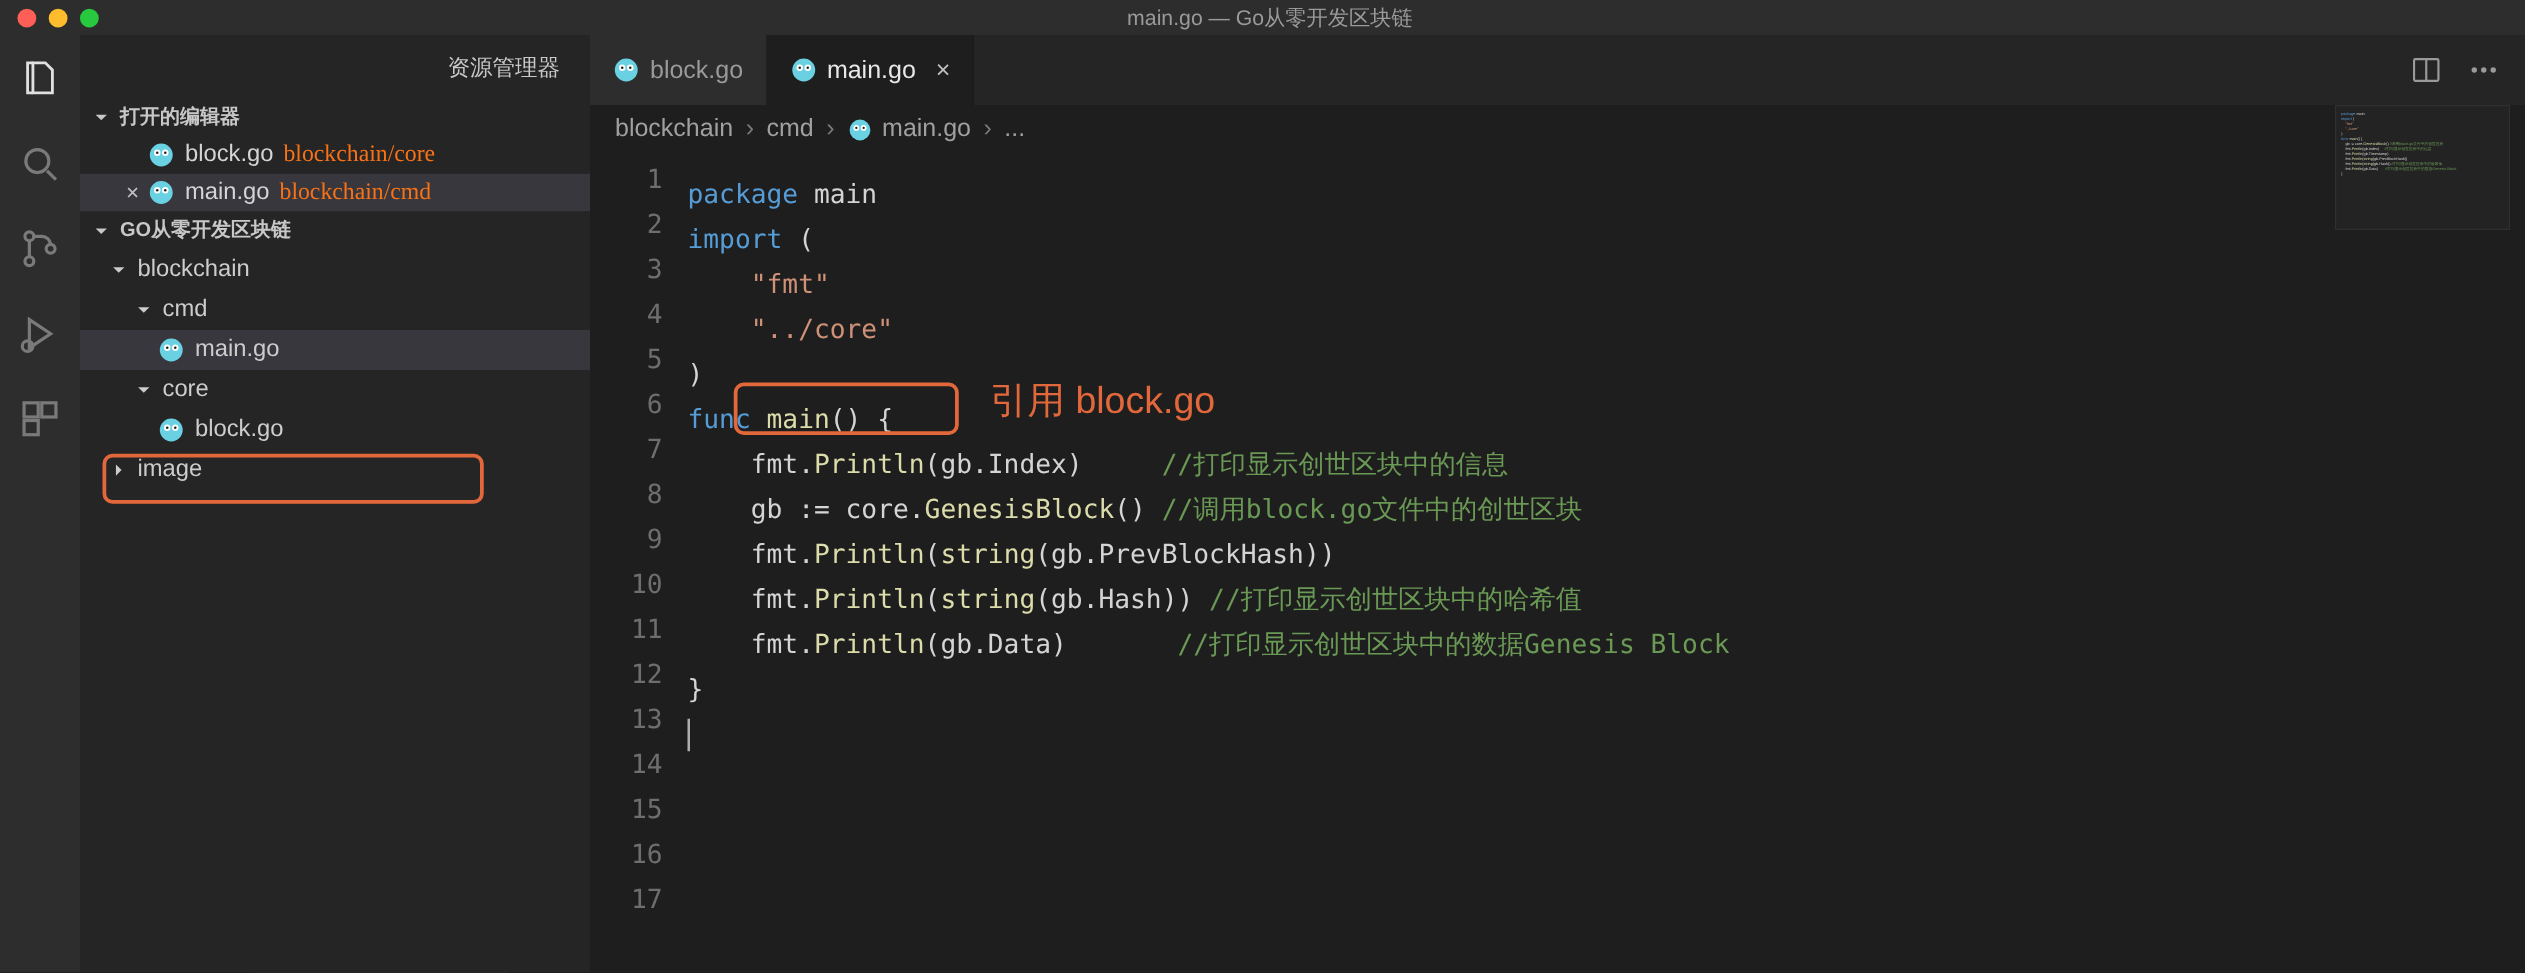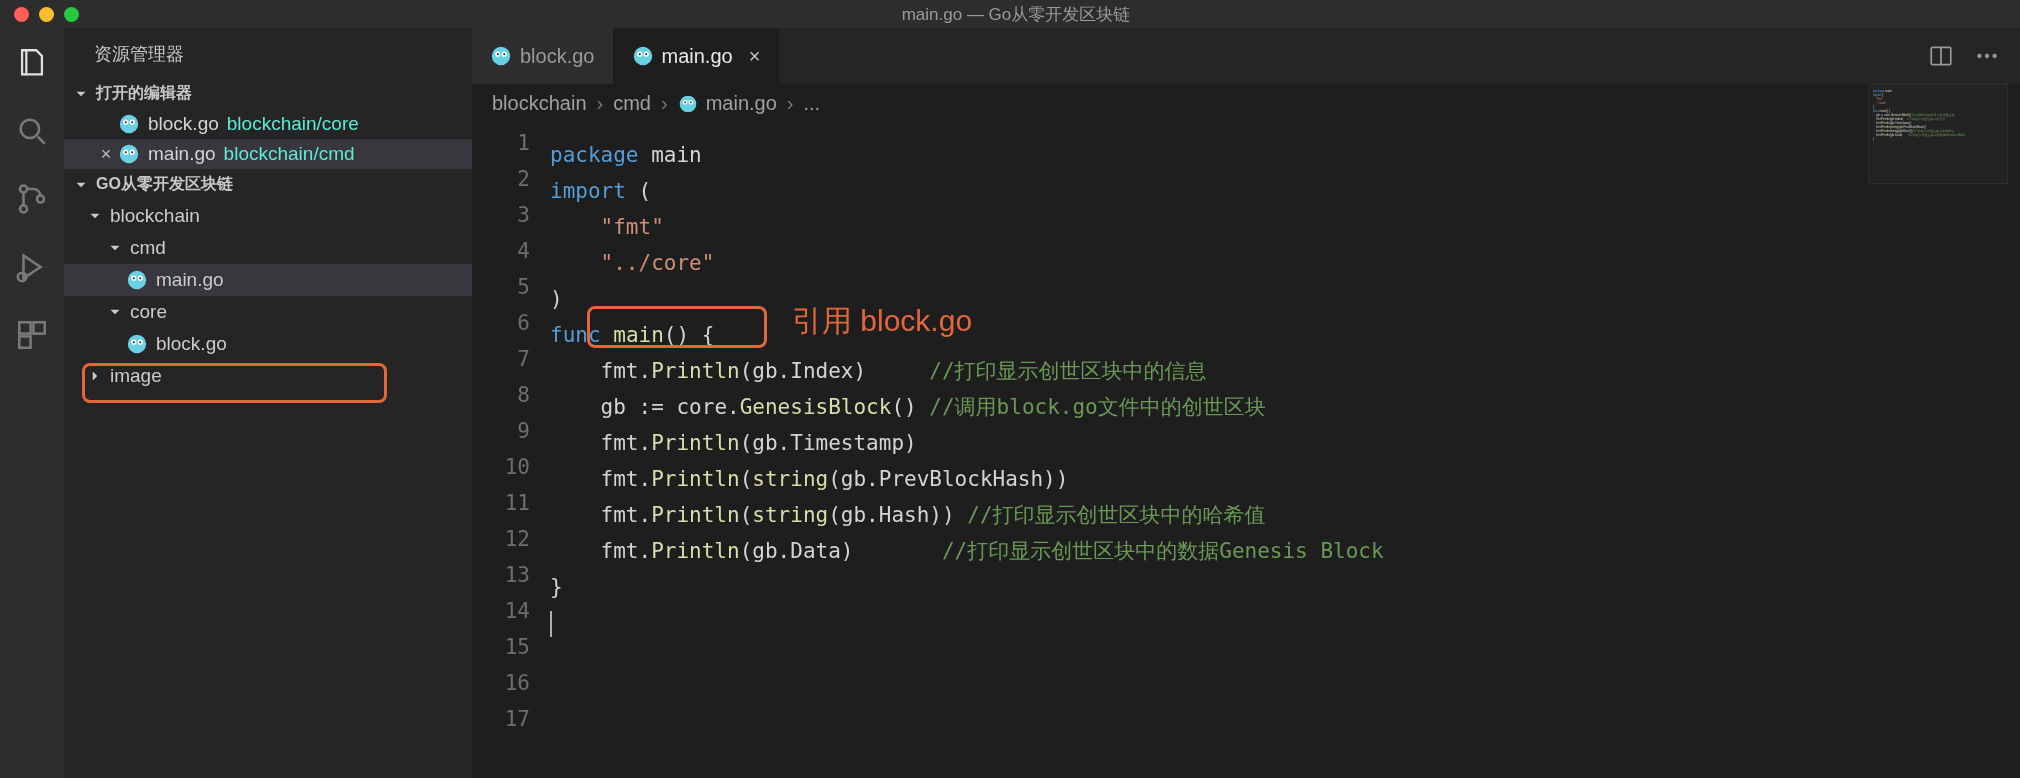--- a/index.html
+++ b/index.html
@@ -59,20 +59,21 @@
   .activity-icon.active { color: #e0e0e0; }
   .activity-icon svg { width: 100%; height: 100%; }
   .sidebar {
     width: 408px;
     background: #252526;
   }
   .sidebar-header {
     padding: 14px 24px 12px 30px;
     font-size: 18px;
     color: #c8c8c8;
+    text-align: right;
   }
   .section-header {
     display: flex;
     align-items: center;
     padding: 5px 0 5px 8px;
     font-size: 16px;
     color: #c8c8c8;
     cursor: pointer;
   }
   .section-header svg, .tree-folder svg.chev { width: 18px; height: 18px; margin-right: 6px; fill: currentColor; }
@@ -80,21 +81,21 @@
     display: flex;
     align-items: center;
     padding: 4px 0 4px 30px;
     font-size: 19px;
     cursor: pointer;
   }
   .open-editor-line .gap { width: 24px; display:inline-block; }
   .open-editor-line .close-x { width: 24px; color:#c0c0c0; font-size:18px; text-align:center; }
   .open-editor-line .go-icon, .tree-file .go-icon { width:22px;height:22px; margin-right:8px; flex-shrink:0; }
   .open-editor-line .fname { color:#d4d4d4; margin-right:8px; }
-  .open-editor-line .fpath { color:#5eead4; font-size:19px; }
+  .open-editor-line .fpath { color:#f97316; font-size:19px;font-family:Liberation Serif, serif; }
   .open-editor-line.active { background:#37373d; }
   .tree-folder, .tree-file {
     display:flex; align-items:center;
     padding: 5px 0;
     font-size: 19px;
     cursor:pointer;
   }
   .tree-folder .name, .tree-file .name { color:#cccccc; }
   .tree-file.selected {
     background:#37373d;
@@ -437,21 +438,20 @@
           <div class="line"></div>
           <div class="line"><span class="tok-kw">import</span><span class="tok-id"> (</span></div>
           <div class="line"><span class="tok-id">    </span><span class="tok-str">"fmt"</span></div>
           <div class="line"></div>
           <div class="line"><span class="tok-id">    </span><span class="tok-str">"../core"</span></div>
           <div class="line"><span class="tok-id">)</span></div>
           <div class="line"></div>
           <div class="line"><span class="tok-kw">func</span><span class="tok-id"> </span><span class="tok-fn">main</span><span class="tok-id">() {</span></div>
           <div class="line"><span class="tok-id">    fmt.</span><span class="tok-fn">Println</span><span class="tok-id">(gb.Index)     </span><span class="tok-cm">//打印显示创世区块中的信息</span></div>
           <div class="line"><span class="tok-id">    gb </span><span class="tok-op">:=</span><span class="tok-id"> core.</span><span class="tok-fn">GenesisBlock</span><span class="tok-id">() </span><span class="tok-cm">//调用block.go文件中的创世区块</span></div>
-          <div class="line"><span class="tok-id">    fmt.</span><span class="tok-fn">Println</span><span class="tok-id">(gb.Timestamp)</span></div>
           <div class="line"><span class="tok-id">    fmt.</span><span class="tok-fn">Println</span><span class="tok-id">(</span><span class="tok-fn">string</span><span class="tok-id">(gb.PrevBlockHash))</span></div>
           <div class="line"><span class="tok-id">    fmt.</span><span class="tok-fn">Println</span><span class="tok-id">(</span><span class="tok-fn">string</span><span class="tok-id">(gb.Hash)) </span><span class="tok-cm">//打印显示创世区块中的哈希值</span></div>
           <div class="line"><span class="tok-id">    fmt.</span><span class="tok-fn">Println</span><span class="tok-id">(gb.Data)       </span><span class="tok-cm">//打印显示创世区块中的数据Genesis Block</span></div>
           <div class="line"><span class="tok-id">}</span></div>
           <div class="line cursor-line"><span class="cursor"></span></div>
         </div>
 
       <div class="highlight-box" style="top:183px;left:115px;width:180px;height:42px"></div>
       <div class="annotation" style="top:180px;left:320px">引用 block.go</div>
     </div>

